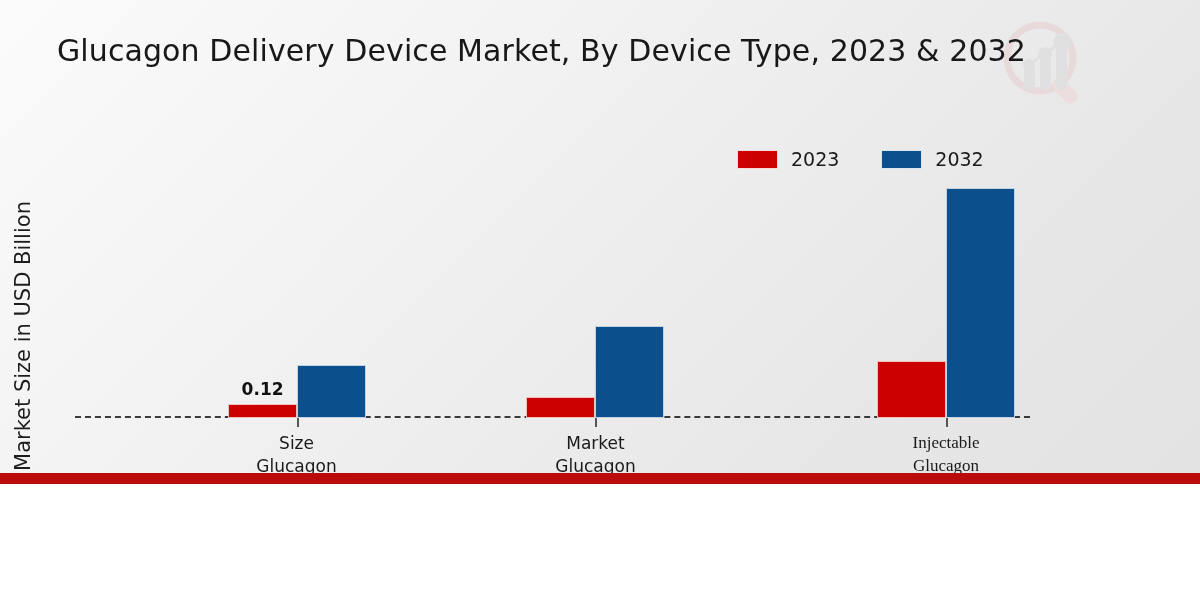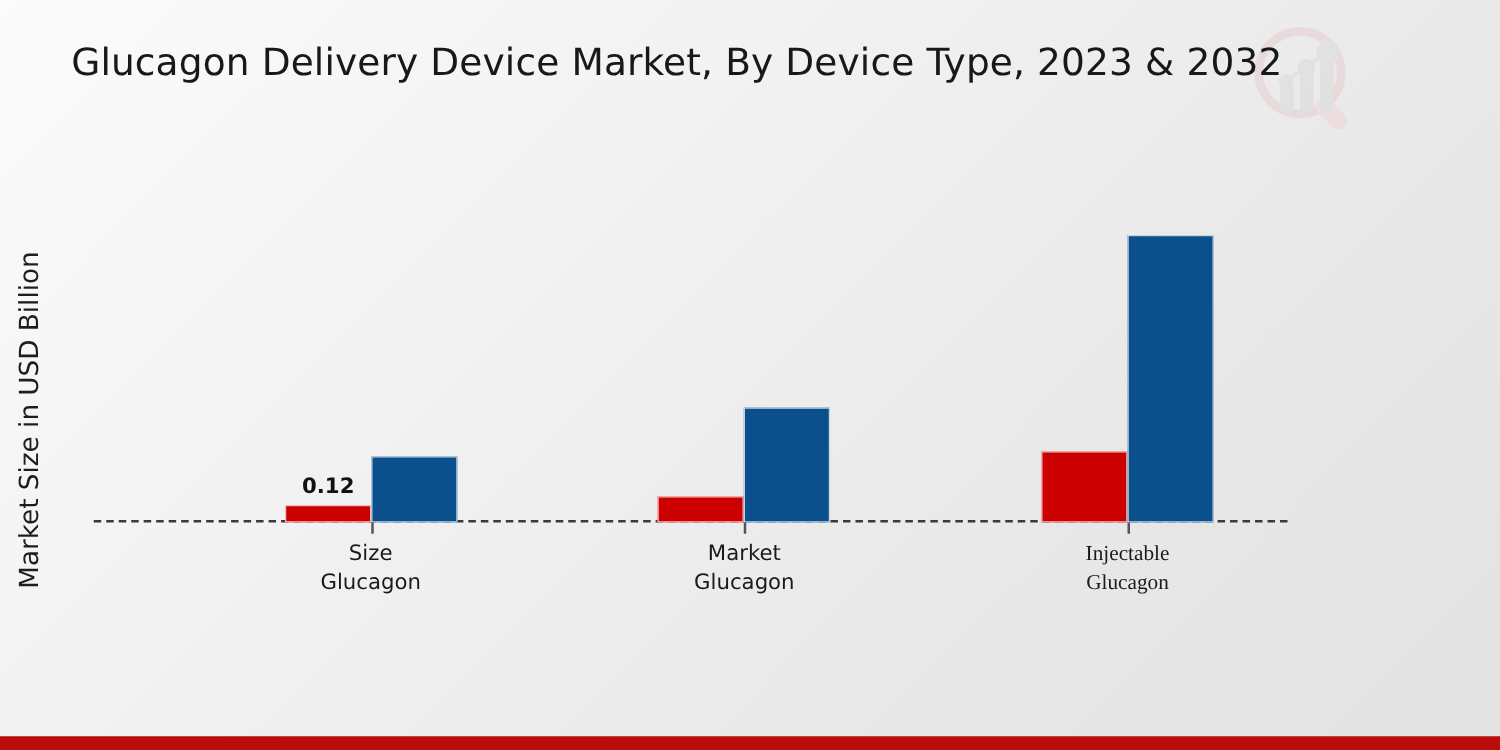--- a/index.html
+++ b/index.html
@@ -9,21 +9,21 @@
   body {
     width: 1200px;
     height: 600px;
     overflow: hidden;
     font-family: "DejaVu Sans", sans-serif;
   }
 
   #page {
     position: relative;
     width: 1200px;
-    height: 600px;
+    height: 484px;
     background: linear-gradient(135deg, #fbfbfb 0%, #f2f2f2 35%, #e7e7e8 75%, #e3e3e4 100%);
     overflow: hidden;
   }
 
   
   #watermark {
     position: absolute;
     left: 996px;
     top: 14px;
     width: 96px;
@@ -182,20 +182,30 @@
       <circle cx="66" cy="28" r="9" fill="#d9d9da"></circle>
     </svg>
   </div>
 
   <div id="title">Glucagon Delivery Device Market, By Device Type, 2023 &amp; 2032</div>
 
   <div id="ylabel-wrap">
     <div id="ylabel">Market Size in USD Billion</div>
   </div>
 
+  <div id="legend">
+    <div class="legend-item">
+      <span class="legend-swatch" style="background: rgb(204, 0, 0);"></span>
+      <span class="legend-label">2023</span>
+    </div>
+    <div class="legend-item">
+      <span class="legend-swatch" style="background: rgb(11, 79, 140);"></span>
+      <span class="legend-label">2032</span>
+    </div>
+  </div>
 
   <div id="plot">
     <div id="baseline"></div>
     <div id="groups">
         <div class="group" style="left: 152.56px; width: 138px; justify-content: flex-end;">
           <div class="bar" style="width: 69px; height: 14.1714px; background: rgb(204, 0, 0);">
             <span class="bar-label offset-left">0.12</span>
           </div>
           <div class="bar" style="width: 69px; height: 53.1429px; background: rgb(11, 79, 140);"></div>
           <span class="tick"></span>
@@ -206,21 +216,21 @@
         </div>
         <div class="group" style="left: 451.475px; width: 138px;">
           <div class="bar" style="width: 69px; height: 21.2571px; background: rgb(204, 0, 0);"></div>
           <div class="bar" style="width: 69px; height: 92.1143px; background: rgb(11, 79, 140);"></div>
           <span class="tick"></span>
           <div class="cat-label">
             <div>Market</div>
             <div>Glucagon</div>
           </div>
         </div>
-        <div class="group" style="left: 758px; width: 138px; font-family: Liberation Serif, serif;">
+        <div class="group" style="left: 802px; width: 138px; font-family: Liberation Serif, serif;">
           <div class="bar" style="width: 69px; height: 56.6857px; background: rgb(204, 0, 0);"></div>
           <div class="bar" style="width: 69px; height: 230.286px; background: rgb(11, 79, 140);"></div>
           <span class="tick"></span>
           <div class="cat-label">
             <div>Injectable</div>
             <div>Glucagon</div>
           </div>
         </div>
       </div>
   </div>

